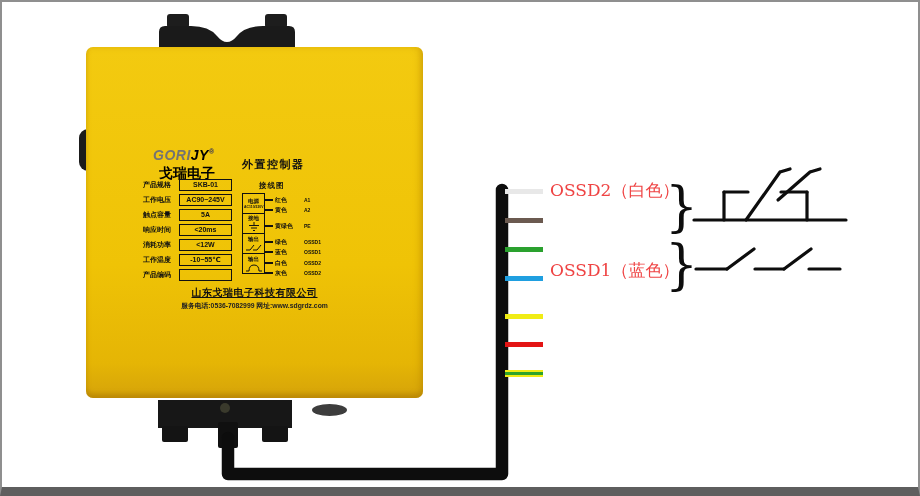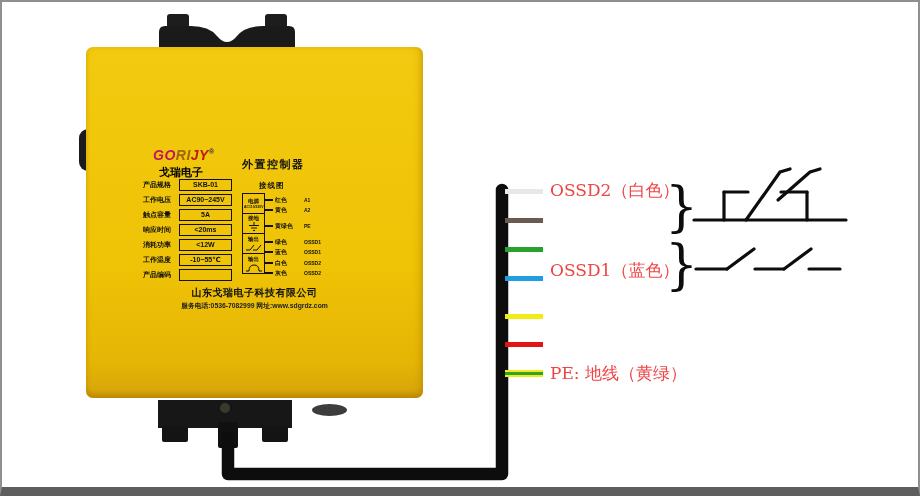--- a/index.html
+++ b/index.html
@@ -16,41 +16,41 @@
     background:linear-gradient(180deg,#f3ca10 0%,#efc306 62%,#e5b505 90%,#d5a30a 100%);
     box-shadow:inset -4px 0 6px rgba(190,140,0,.35), inset 0 -4px 5px rgba(150,100,0,.4);
   }
   svg{ position:absolute; display:block; }
   .gray-connector{ position:absolute; left:310px; top:402px; width:35px; height:12px;
     background:#3d3d3d; border-radius:50%; }
   
   .logo{ position:absolute; left:151px; top:145px; font-style:italic; font-weight:800;
     font-size:14px; letter-spacing:.5px; }
   .logo sup{ font-size:7px; font-style:normal; }
-  .logo-sub{ position:absolute; left:157px; top:163px; font-weight:700; font-size:11px; }
+  .logo-sub{ position:absolute; left:157px; top:163px; font-weight:700; font-size:14px; }
   .device-title{ position:absolute; left:240px; top:155px; font-weight:700; font-size:11px;
     letter-spacing:1.5px; color:#111; }
   .spec-row{ position:absolute; left:141px; height:12px; display:flex; align-items:center; }
   .spec-label{ width:36px; font-size:7px; font-weight:700; color:#111; }
   .spec-value{ width:53px; height:12px; border:1px solid #111; font-size:7px; font-weight:700;
     text-align:center; line-height:10px; color:#111; }
   .wiring-title{ position:absolute; left:257px; top:179px; font-size:7.5px; font-weight:700;
     letter-spacing:1px; color:#111; }
   .wiring-boxes{ position:absolute; left:240px; top:192px; width:23px; }
   .wbox{ width:23px; height:21px; border:1px solid #111; margin-top:-1px;
     display:flex; flex-direction:column; align-items:center; justify-content:center; gap:1px; }
   .wbox .wlab{ font-size:5.5px; font-weight:700; color:#111; line-height:6px; }
   .wbox .wsub{ font-size:3.8px; font-weight:700; color:#111; line-height:4px; transform:scale(.9); }
   .wbox svg{ position:static; }
   .stub-row{ position:absolute; left:262px; height:10px; display:flex; align-items:center; }
   .stub-line{ width:9px; height:1.2px; background:#111; }
   .stub-color{ margin-left:2px; width:25px; font-size:6px; font-weight:700; color:#111; }
   .stub-term{ margin-left:4px; font-size:5px; font-weight:700; color:#111; }
   .company{ position:absolute; left:84px; top:284px; width:337px; text-align:center;
-    font-size:10px; font-weight:700; color:#111; letter-spacing:.5px; }
+    font-size:10px; font-weight:700; color:#111; letter-spacing:.5px;text-decoration:underline; }
   .service{ position:absolute; left:84px; top:299px; width:337px; text-align:center;
     font-size:6.8px; font-weight:600; color:#222; }
   
   .legend-label{ position:absolute; left:548px; font-family:"DejaVu Serif","Liberation Serif",serif;
     font-size:17px; color:#ef4444; line-height:22px; white-space:nowrap; }
   .wire{ position:absolute; left:503px; width:38px; height:5px; }
   .brace{ position:absolute; left:663px; font-family:"DejaVu Serif","Liberation Serif",serif;
     font-size:52px; line-height:52px; color:#0d0d0d; transform:scaleY(1.05); }
 </style>
 </head>
@@ -71,21 +71,21 @@
   <svg style="left:152px;top:396px" width="142" height="52" viewBox="0 0 142 52">
     <rect x="4" y="2" width="134" height="28" fill="#171717"></rect>
     <rect x="8" y="28" width="26" height="16" rx="2" fill="#141414"></rect>
     <rect x="108" y="28" width="26" height="16" rx="2" fill="#141414"></rect>
     <rect x="64" y="24" width="20" height="26" rx="2" fill="#101010"></rect>
     <circle cx="71" cy="10" r="5" fill="#3a3a2c"></circle>
   </svg>
   <div class="gray-connector"></div>
 
   <div class="logo">
-    <span style="color:#be185d">GO</span><span style="color:#a16207">RI</span><span style="color:#b91c1c">JY</span><sup style="color:#1e2261">®</sup>
+    <span style="color:#737373">GO</span><span style="color:#737373">RI</span><span style="color:#000000">JY</span><sup style="color:#1e2261">®</sup>
   </div>
   <div class="logo-sub">戈瑞电子</div>
   <div class="device-title">外置控制器</div>
 
   <div class="spec-row" style="top:177px">
     <span class="spec-label">产品规格</span>
     <span class="spec-value">SKB-01</span>
   </div>
   <div class="spec-row" style="top:192px">
     <span class="spec-label">工作电压</span>
@@ -185,21 +185,20 @@
   <div class="wire" style="top: 187px; background: rgb(232, 232, 232);"></div>
   <div class="wire" style="top: 216px; background: rgb(107, 90, 80);"></div>
   <div class="wire" style="top: 245px; background: rgb(42, 161, 46);"></div>
   <div class="wire" style="top: 274px; background: rgb(31, 159, 224);"></div>
   <div class="wire" style="top: 312px; background: rgb(240, 236, 21);"></div>
   <div class="wire" style="top: 340px; background: rgb(227, 20, 20);"></div>
   <div class="wire" style="top: 368px; height: 7px; background: linear-gradient(rgb(240, 236, 21) 0px, rgb(240, 236, 21) 28%, rgb(47, 163, 42) 28%, rgb(47, 163, 42) 72%, rgb(240, 236, 21) 72%, rgb(240, 236, 21) 100%);"></div>
 
   <div class="legend-label" style="top:177px">OSSD2（白色）</div>
   <div class="legend-label" style="top:257px">OSSD1（蓝色）</div>
-  <div class="legend-label" style="top:360px">PE: 地线（黄绿）</div>
 
   <div class="brace" style="top:178px">}</div>
   <div class="brace" style="top:236px">}</div>
 
   <svg style="left:686px;top:158px" width="170" height="70" viewBox="0 0 170 70">
     <g stroke="#0d0d0d" stroke-width="3.2" fill="none" stroke-linecap="round">
       <path d="M6,60 H158"></path>
       <path d="M36,60 V32"></path>
       <path d="M119,60 V32"></path>
       <path d="M36,32 H60"></path>

